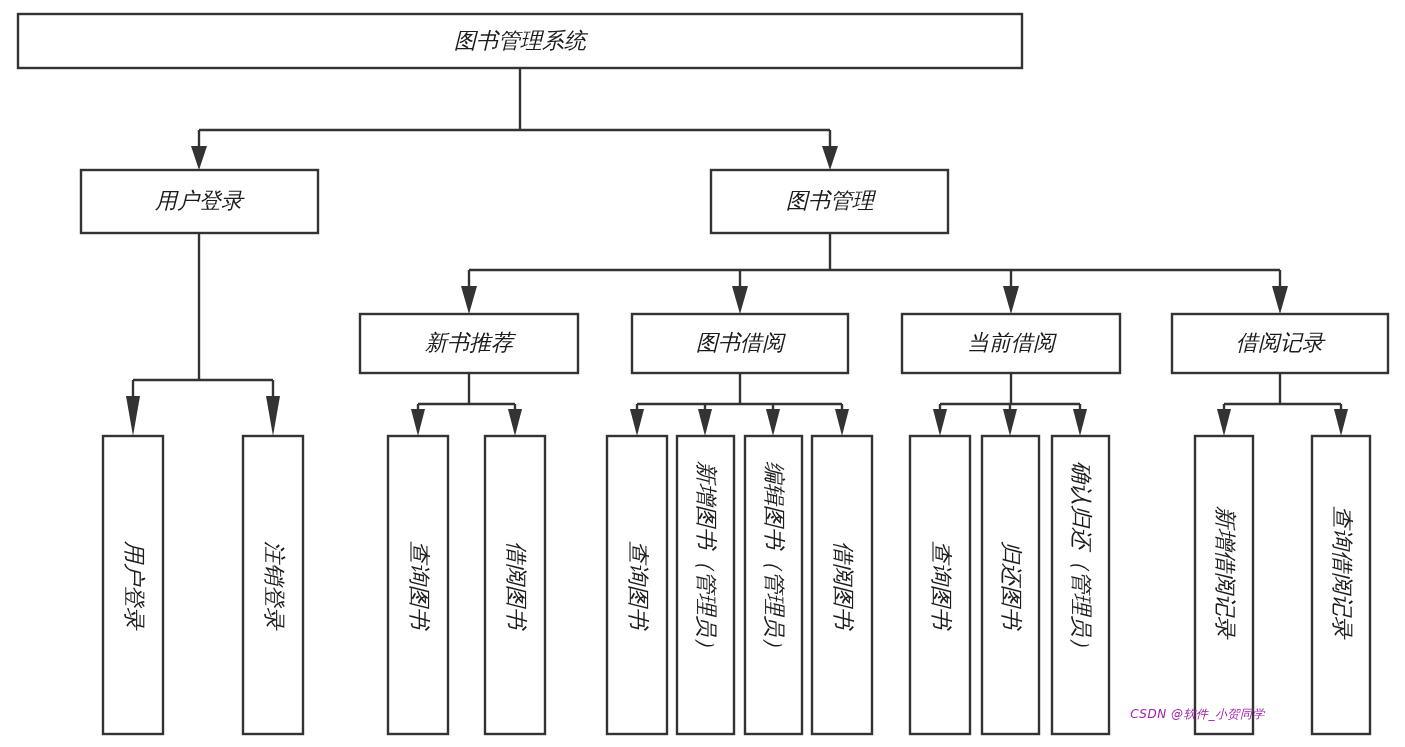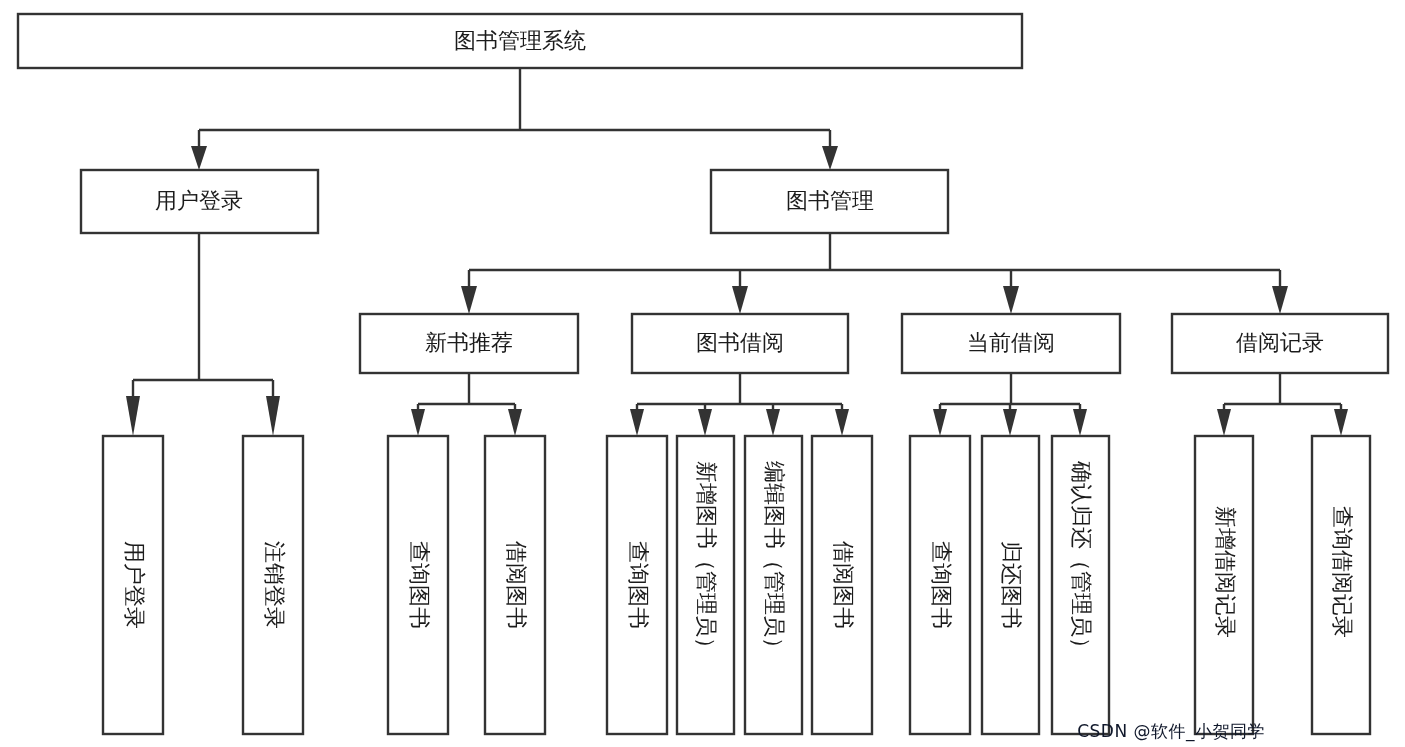--- a/index.html
+++ b/index.html
@@ -10,20 +10,21 @@
   body {
     width: 1405px;
     height: 747px;
     font-family: "DejaVu Sans", "Liberation Sans", sans-serif;
     overflow: hidden;
   }
   #diagram-root {
     position: relative;
     width: 1277px;
     height: 747px;
+    font-style: italic;
   }
   svg#tree-svg {
     position: absolute;
     left: 0;
     top: 0;
     width: 1405px;
     height: 747px;
     display: block;
   }
   .node-box {
@@ -51,24 +52,24 @@
   .node-label-v {
     font-family: "DejaVu Sans", "Liberation Sans", sans-serif;
     font-size: 22px;
     fill: #1b1b1b;
     text-anchor: middle;
     dominant-baseline: middle;
   }
   .watermark-text {
     position: absolute;
     right: 12px;
-    bottom: 4px;
-    font-family: "DejaVu Sans", "Liberation Sans", sans-serif;
-    font-size: 17px;
-    color: #0f172a;
+    bottom: 24px;
+    font-family: "DejaVu Sans", "Liberation Sans", sans-serif;
+    font-size: 12px;
+    color: #a21caf;
     white-space: nowrap;
     letter-spacing: 0.5px;
     pointer-events: none;
   }
 </style>
 </head>
 <body>
 
 <div id="diagram-root">
 

